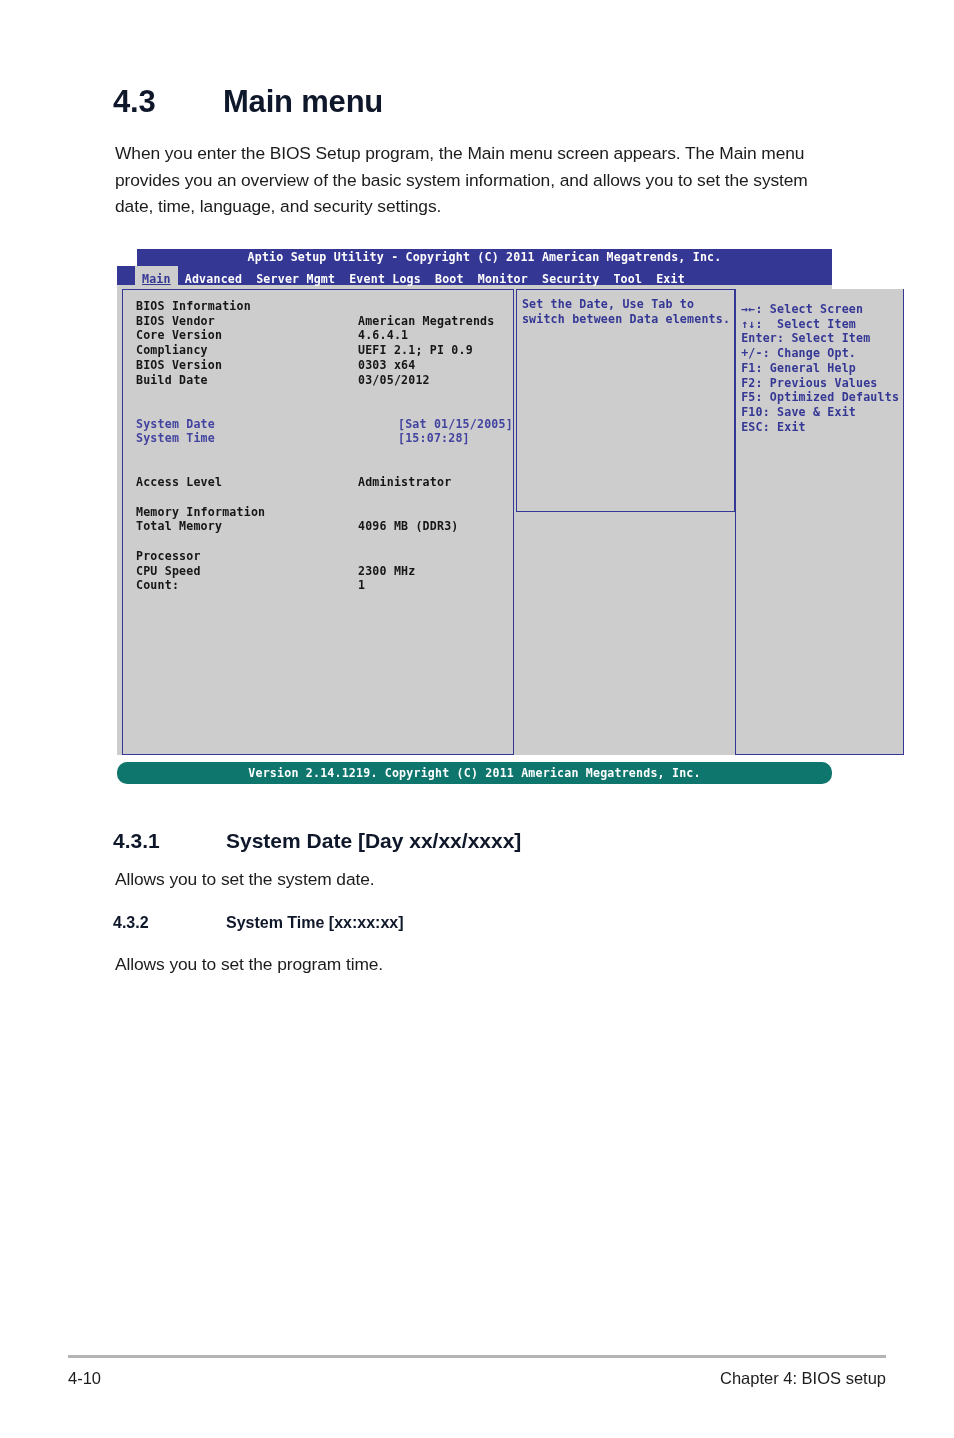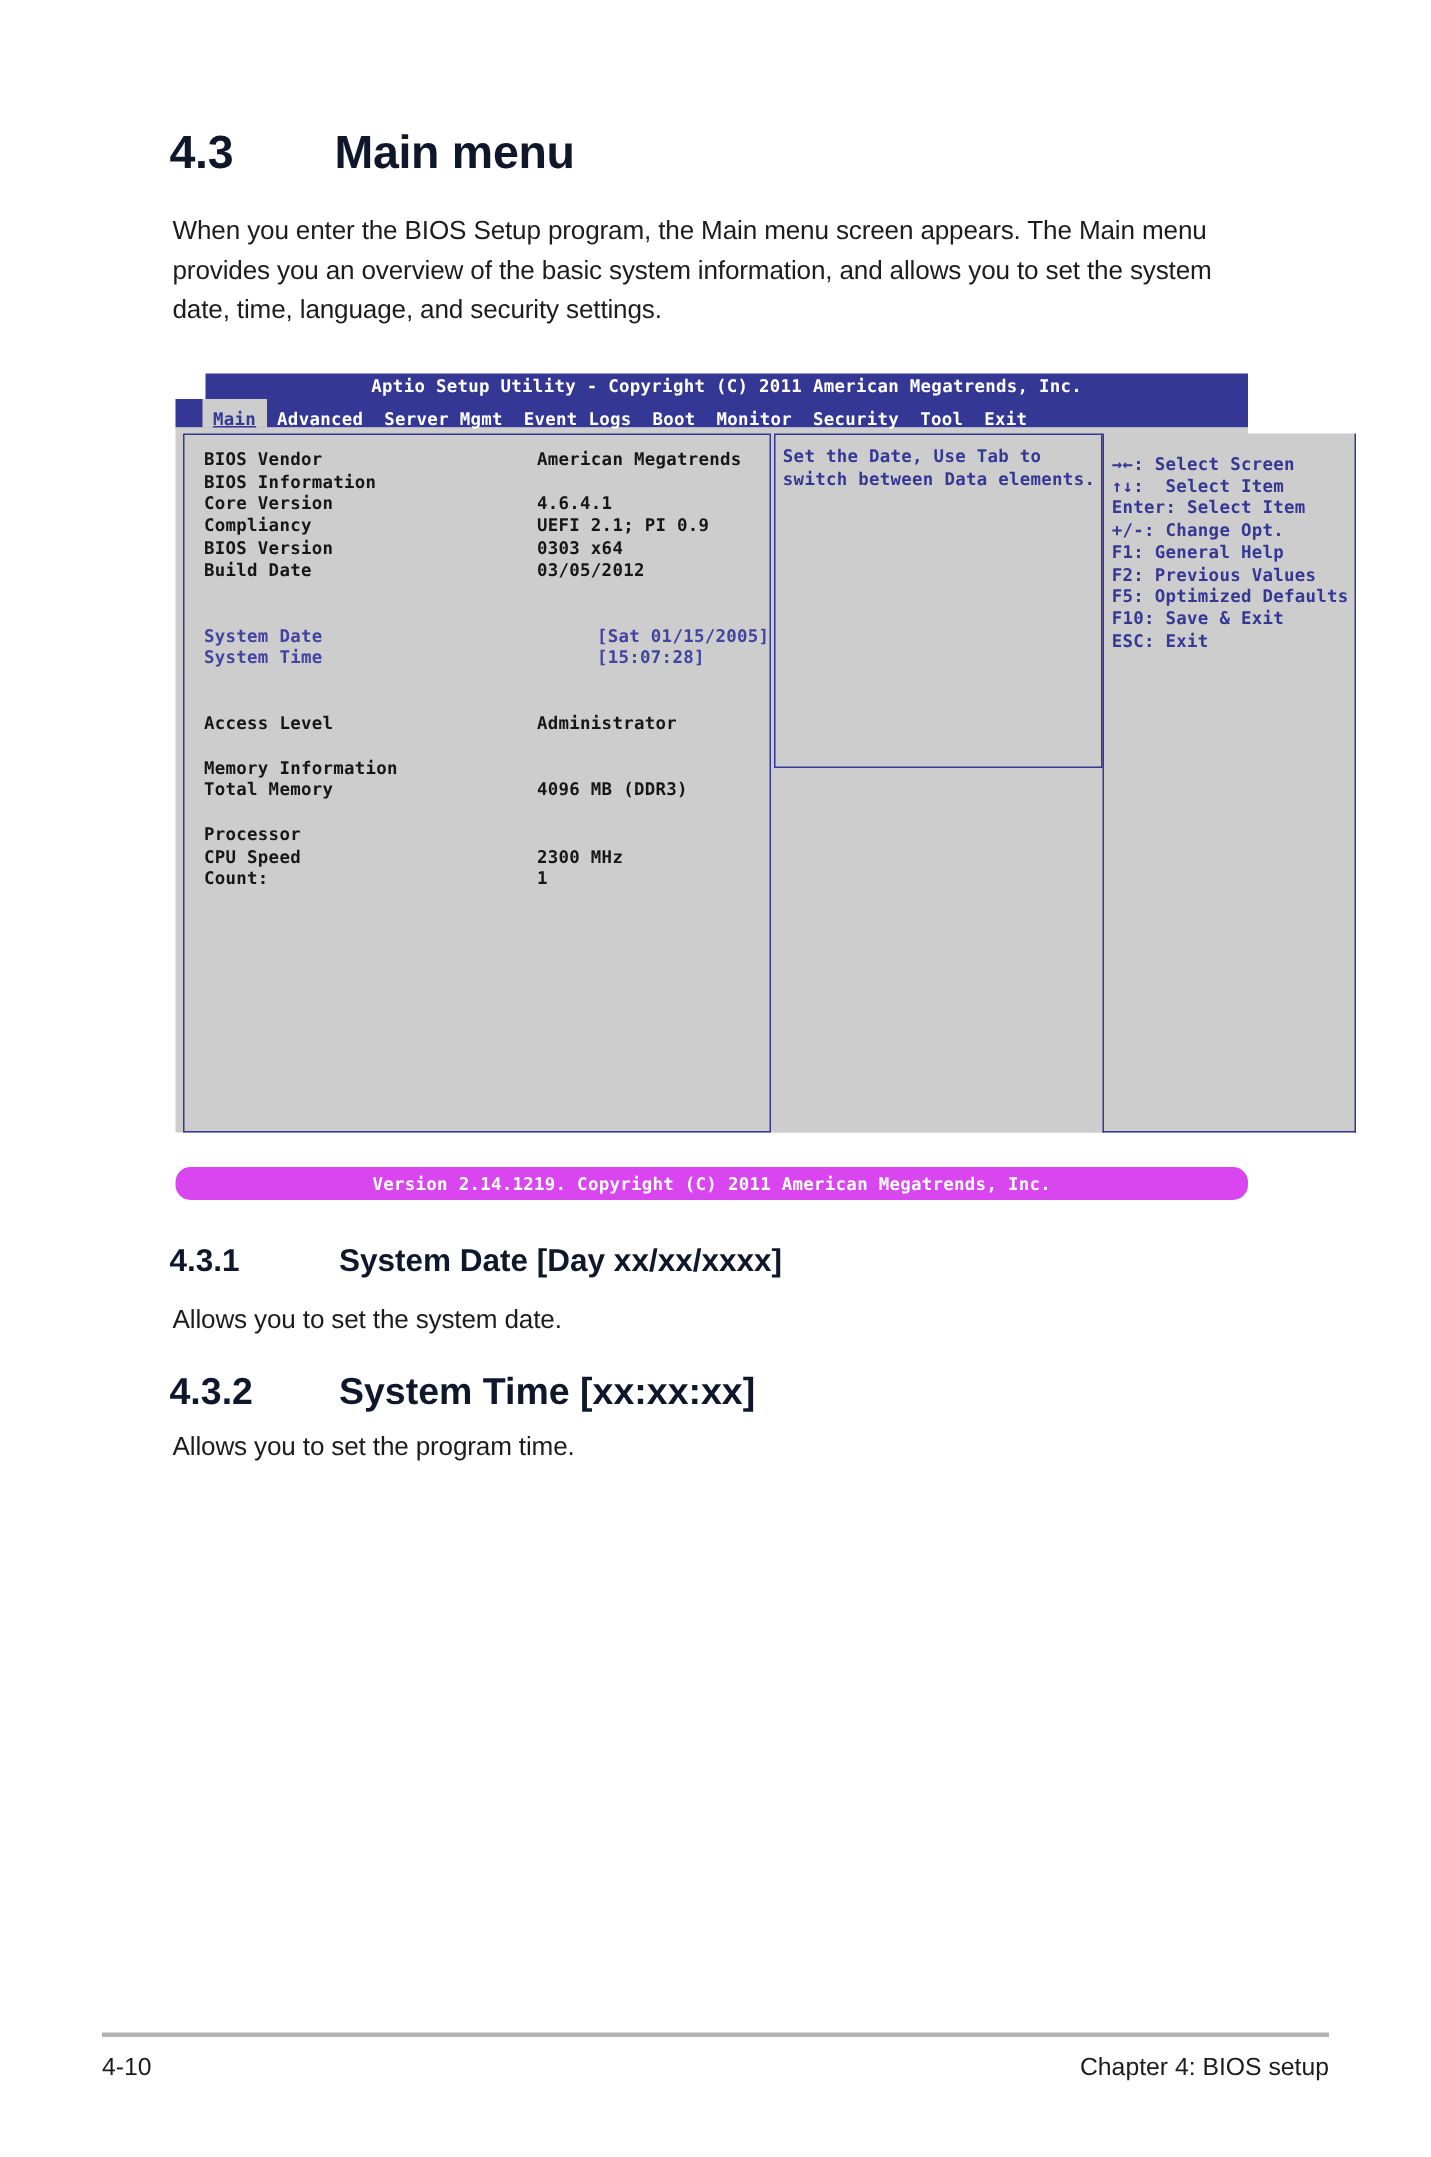--- a/index.html
+++ b/index.html
@@ -33,21 +33,21 @@
   }
   .sec-heading .num { display: inline-block; }
   .sec-heading .ttl { display: inline-block; }
 
   #h43 { top: 84px; font-size: 31px; letter-spacing: -0.2px; }
   #h43 .num { width: 110px; }
 
   #h431 { top: 829px; font-size: 21px; }
   #h431 .num { width: 113px; }
 
-  #h432 { top: 914px; font-size: 25px; }
+  #h432 { top: 914px; font-size: 16px; }
   #h432 .num { width: 113px; }
 
   .body-para {
     position: absolute;
     left: 115px;
     width: 706px;
     font-size: 17.4px;
     line-height: 26.5px;
     color: #1c1c1c;
     letter-spacing: -0.1px;
@@ -128,26 +128,26 @@
   }
   .bios-keys {
     border: 1px solid #353795;
     border-top: none;
     box-sizing: border-box;
     flex: 1;
     padding: 13px 4px 0 5px;
     color: #353795;
   }
   .bios-footer {
-    background: #d946ef;
+    background: #0f766e;
     color: #ffffff;
     height: 22px;
     line-height: 22px;
     text-align: center;
-    margin-top: 23px;
+    margin-top: 7px;
     white-space: nowrap;
     border-radius: 10px;
   }
 
   .row { display: flex; white-space: pre; color: #161616; }
   .row.blue { color: #4343a0; gap: 40px; }
   .row .lbl { width: 222px; flex: none; }
   .row .val { flex: none; }
   .spacer { height: 14.7px; }
   .help-line { white-space: pre; }
@@ -204,22 +204,22 @@
       <span class="bios-tab">Security</span>
       <span class="bios-tab">Tool</span>
       <span class="bios-tab">Exit</span>
     </div>
 
     <div class="bios-body">
 
       <div class="bios-left">
 
         <div id="bios-rows">
+            <div class="row"><span class="lbl">BIOS Information</span><span class="val"></span></div>
             <div class="row"><span class="lbl">BIOS Vendor</span><span class="val">American Megatrends</span></div>
-            <div class="row"><span class="lbl">BIOS Information</span><span class="val"></span></div>
             <div class="row"><span class="lbl">Core Version</span><span class="val">4.6.4.1</span></div>
             <div class="row"><span class="lbl">Compliancy</span><span class="val">UEFI 2.1; PI 0.9</span></div>
             <div class="row"><span class="lbl">BIOS Version</span><span class="val">0303 x64</span></div>
             <div class="row"><span class="lbl">Build Date</span><span class="val">03/05/2012</span></div>
             <div class="spacer"></div>
             <div class="spacer"></div>
             <div class="row blue"><span class="lbl">System Date</span><span class="val">[Sat 01/15/2005]</span></div>
             <div class="row blue"><span class="lbl">System Time</span><span class="val">[15:07:28]</span></div>
             <div class="spacer"></div>
             <div class="spacer"></div>

